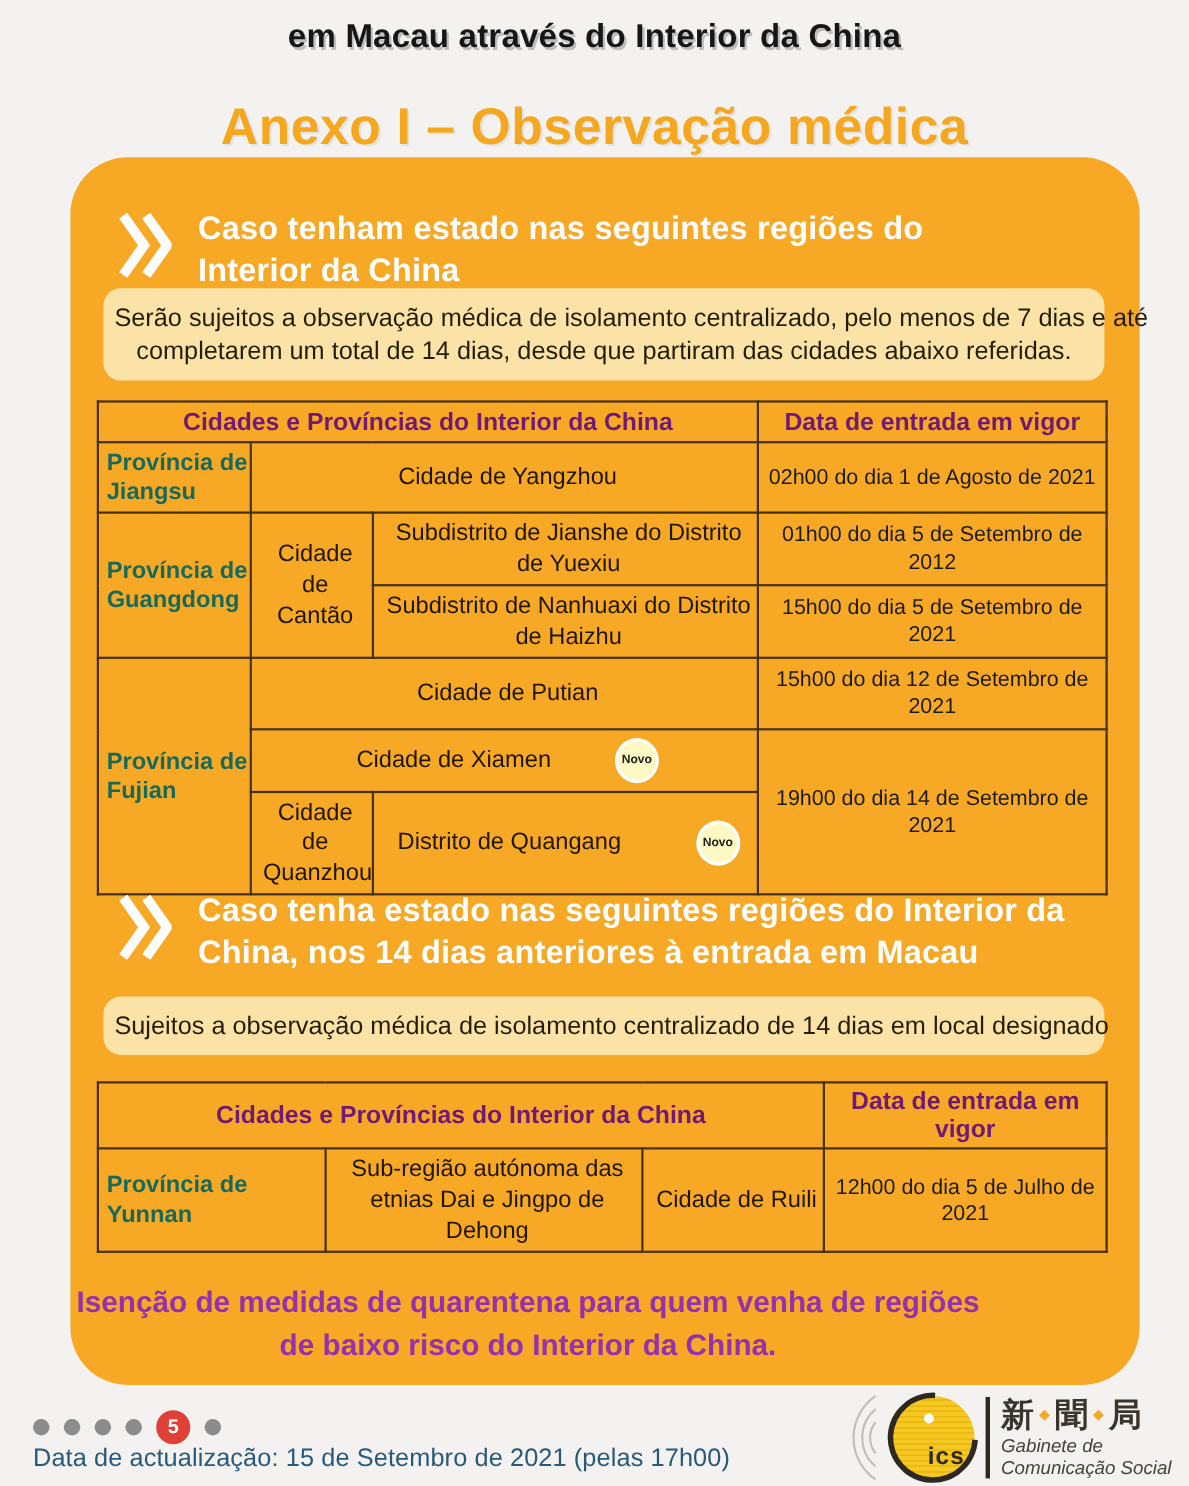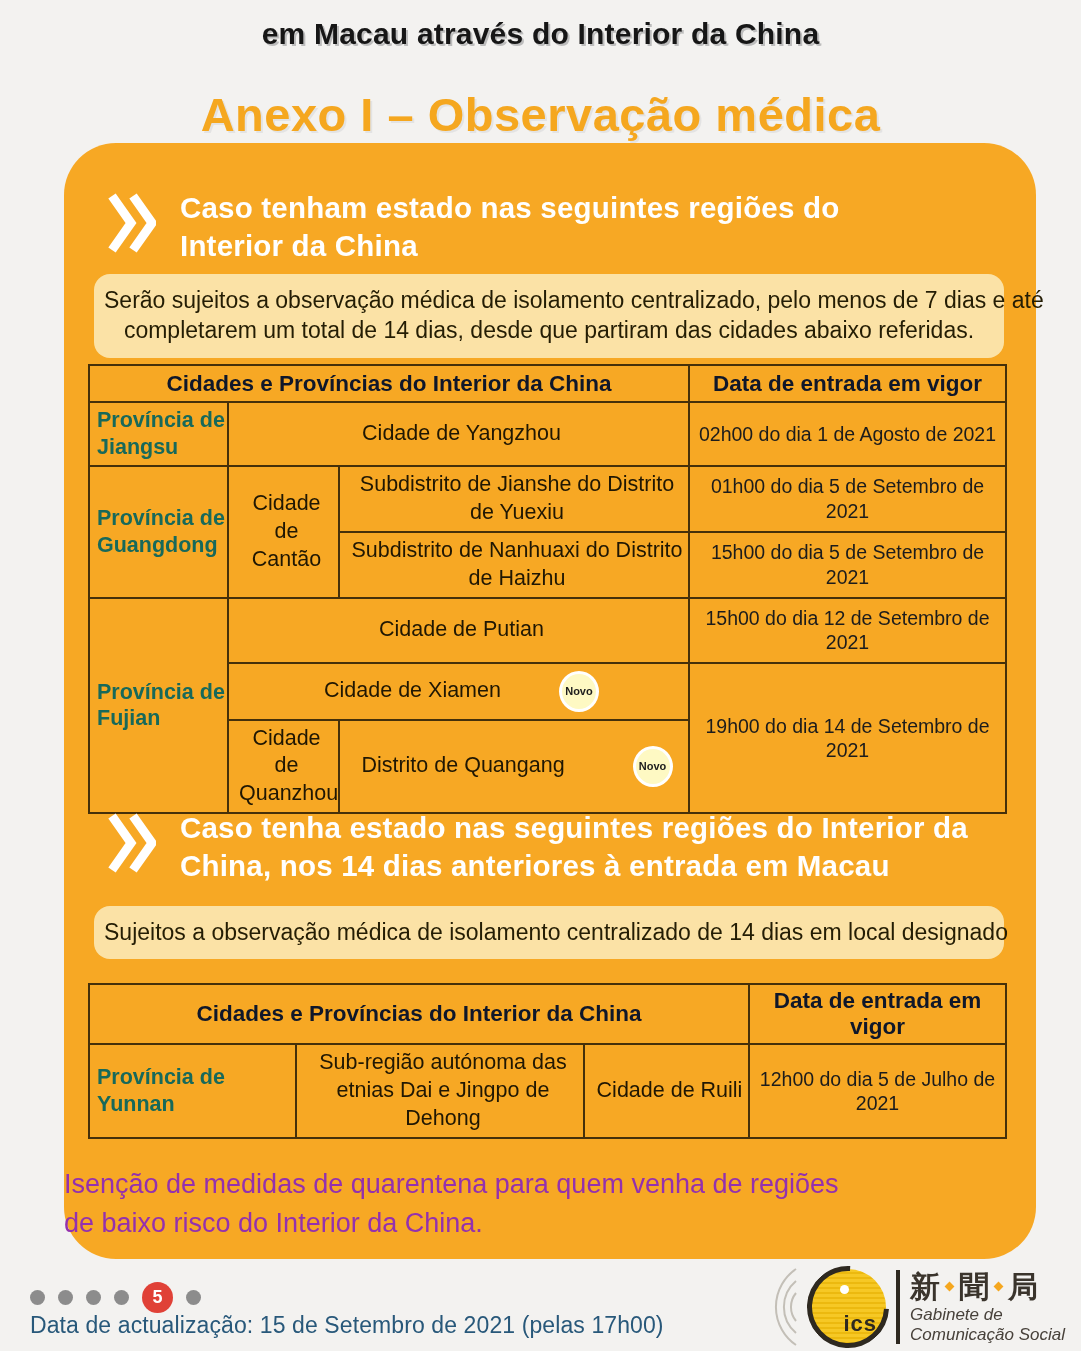--- a/index.html
+++ b/index.html
@@ -38,33 +38,33 @@
   #heading1{ top:46px; }
   #heading2{ top:666px; }
 
   .note{
     position:absolute; left:30px; width:910px;
     background:#FBE2A6; border-radius:16px;
     text-align:center; white-space:pre;
     font-size:23px; font-weight:500; color:#241d04; line-height:1.32;
     padding:11px 10px 12px 10px;
   }
-  #note1{ top:131px; }
+  #note1{ top:119px; }
   #note2{ top:763px; }
 
   
   table{
     position:absolute; left:24px; border-collapse:collapse; table-layout:fixed;
     width:917px;
   }
   #table1{ top:221px; }
   #table2{ top:840px; }
   th,td{ border:2px solid #45300a; vertical-align:middle; }
   th{
-    font-size:22.5px; font-weight:700; color:#0f172a; text-align:center; padding:3px 2px;margin-top:29px;
+    font-size:22.5px; font-weight:700; color:#701a75; text-align:center; padding:3px 2px;margin-top:29px;
   }
   td.prov{
     font-size:21.5px; font-weight:700; color:#17695A; line-height:1.25;
     padding:4px 2px 4px 7px; text-align:left;border-radius:17px;
   }
   td.city{
     font-size:21.5px; color:#201703; padding:4px 4px 4px 10px; text-align:center; line-height:1.3;
   }
   td.date{
     font-size:19.5px; color:#1c1c1c; text-align:center; padding:3px 4px; line-height:1.25;
@@ -73,22 +73,22 @@
     display:inline-flex; align-items:center; justify-content:center;
     width:40px; height:41px; border-radius:50%;
     background:#fef9c3; border:3px solid #ffffff;
     font-size:11px; font-weight:700; color:#1d1d1d; vertical-align:middle;
   }
   .gap-xiamen{ margin-left:52px; }
   .gap-quangang{ margin-left:62px; }
 
   .exemption{
     position:absolute; top:1022px; left:0; width:832px;
-    text-align:left; white-space:pre;
-    font-size:27px; font-weight:400; color:#9431AE; line-height:1.45;
+    text-align:center; white-space:pre;
+    font-size:27px; font-weight:700; color:#9431AE; line-height:1.45;
   }
 
   
   .pager{ position:absolute; left:30px; top:1281px; display:flex; align-items:center; gap:13px; height:32px;}
   .dot{ width:15px; height:15px; border-radius:50%; background:#8c8c8c; }
   .page-circle{
     width:31px; height:31px; border-radius:50%; background:#E04137;
     display:flex; align-items:center; justify-content:center;
     color:#fff; font-size:18px; font-weight:700;
   }
@@ -172,21 +172,21 @@
       </tr>
       <tr style="height:53px">
         <td class="prov">Província de Jiangsu</td>
         <td class="city" colspan="2">Cidade de Yangzhou</td>
         <td class="date">02h00 do dia 1 de Agosto de 2021</td>
       </tr>
       <tr style="height:55px">
         <td class="prov" rowspan="2">Província de Guangdong</td>
         <td class="city" rowspan="2">Cidade de Cantão</td>
         <td class="city">Subdistrito de Jianshe do Distrito de Yuexiu</td>
-        <td class="date">01h00 do dia 5 de Setembro de 2021</td>
+        <td class="date">01h00 do dia 5 de Setembro de 2012</td>
       </tr>
       <tr style="height:55px">
         <td class="city">Subdistrito de Nanhuaxi do Distrito de Haizhu</td>
         <td class="date">15h00 do dia 5 de Setembro de 2021</td>
       </tr>
       <tr style="height:65px">
         <td class="prov" rowspan="3">Província de Fujian</td>
         <td class="city" colspan="2">Cidade de Putian</td>
         <td class="date">15h00 do dia 12 de Setembro de 2021</td>
       </tr>

